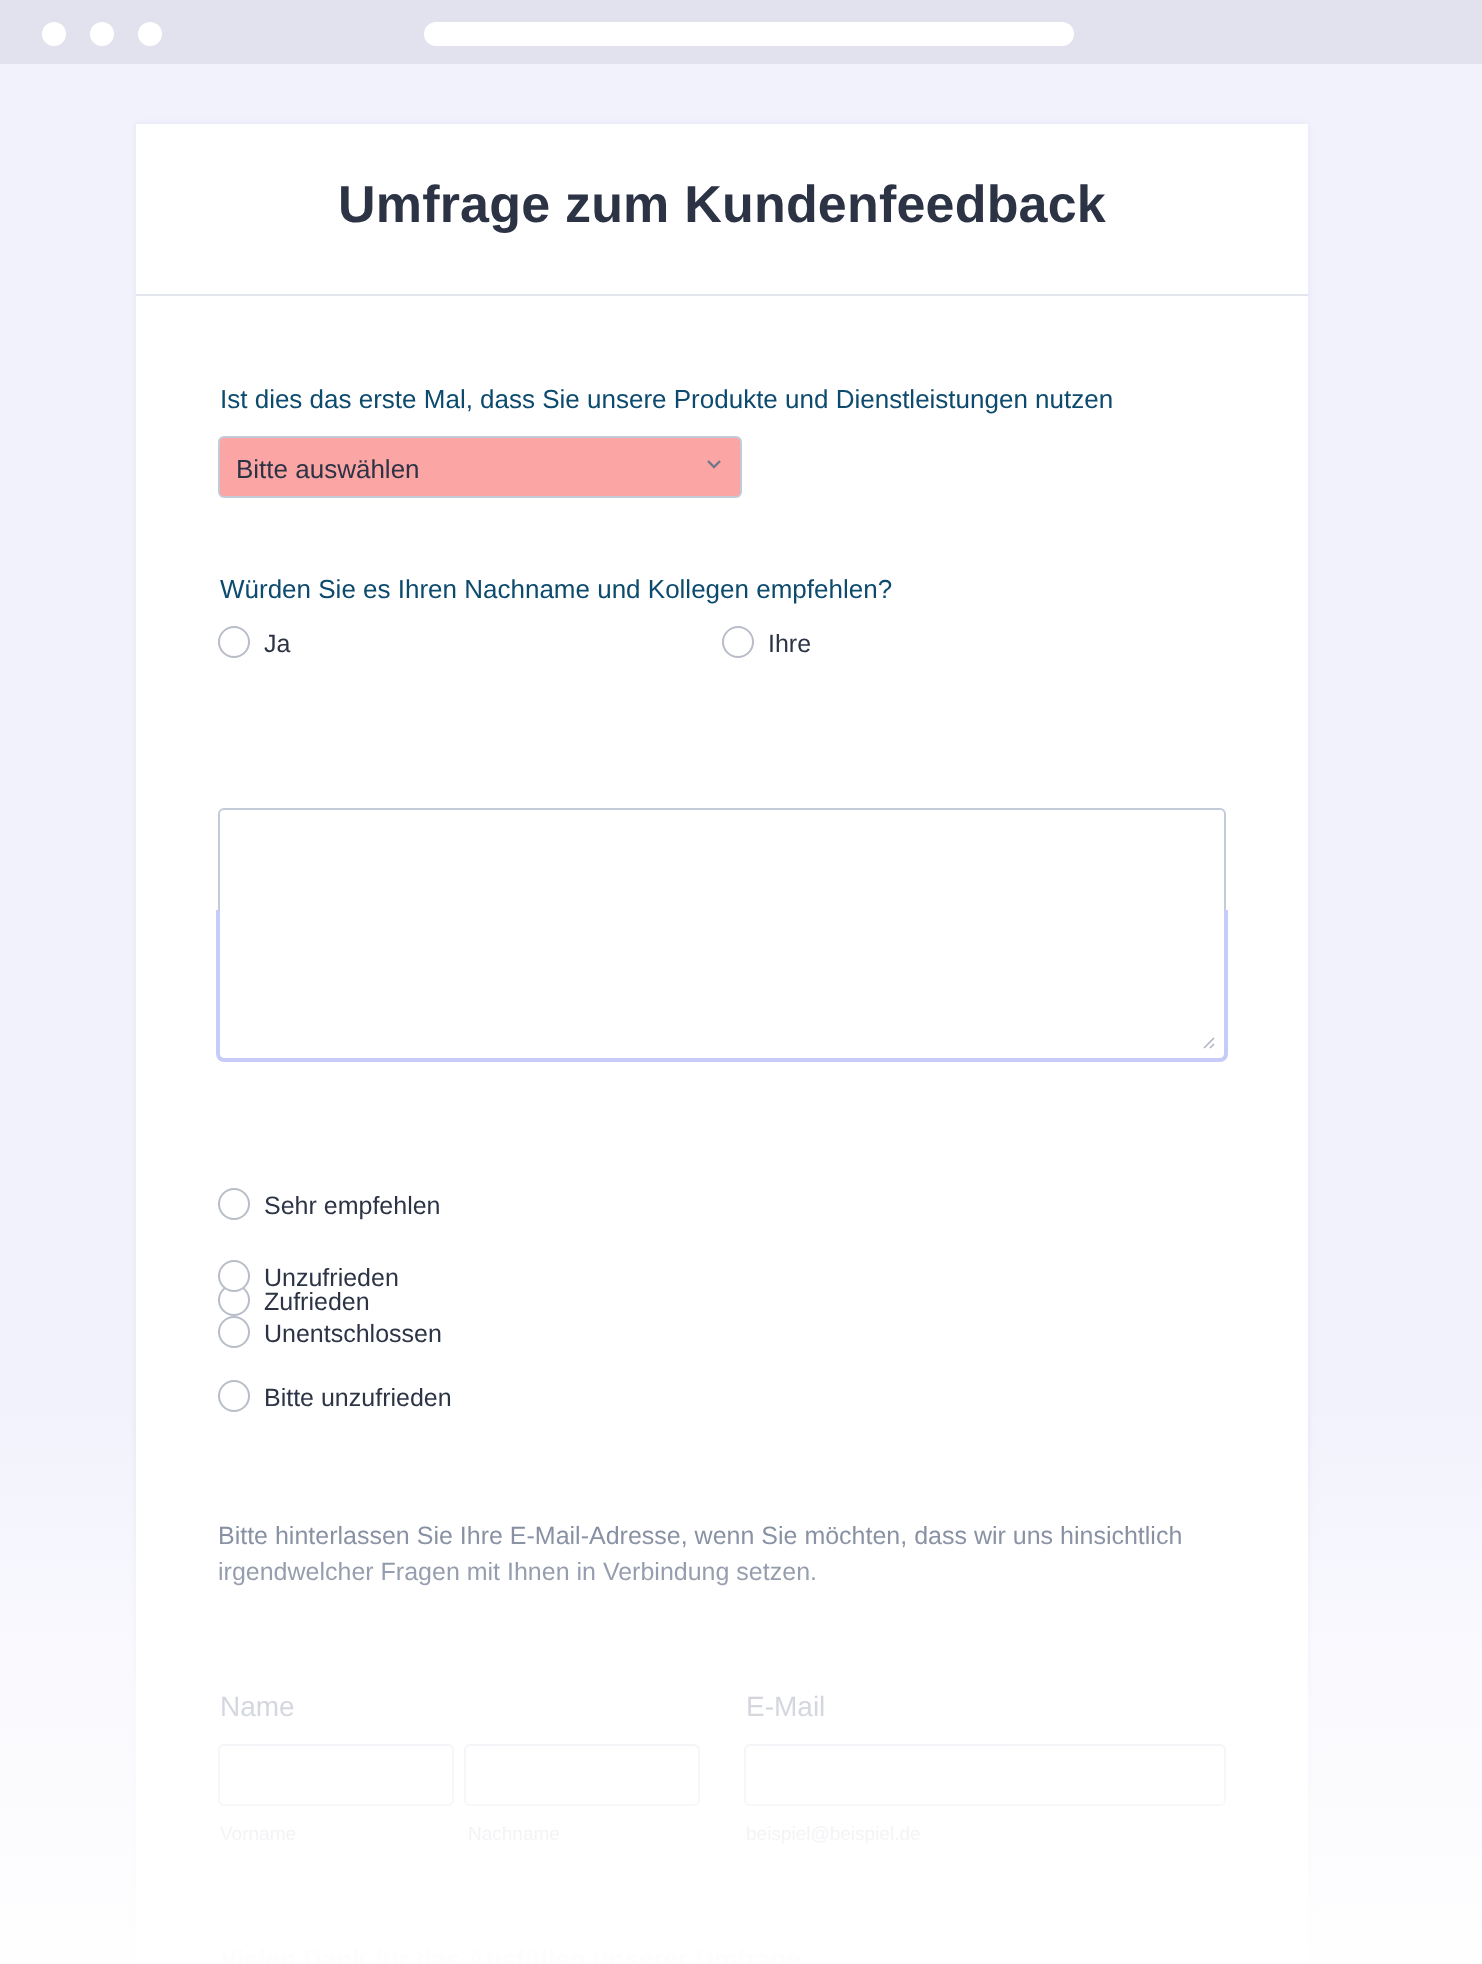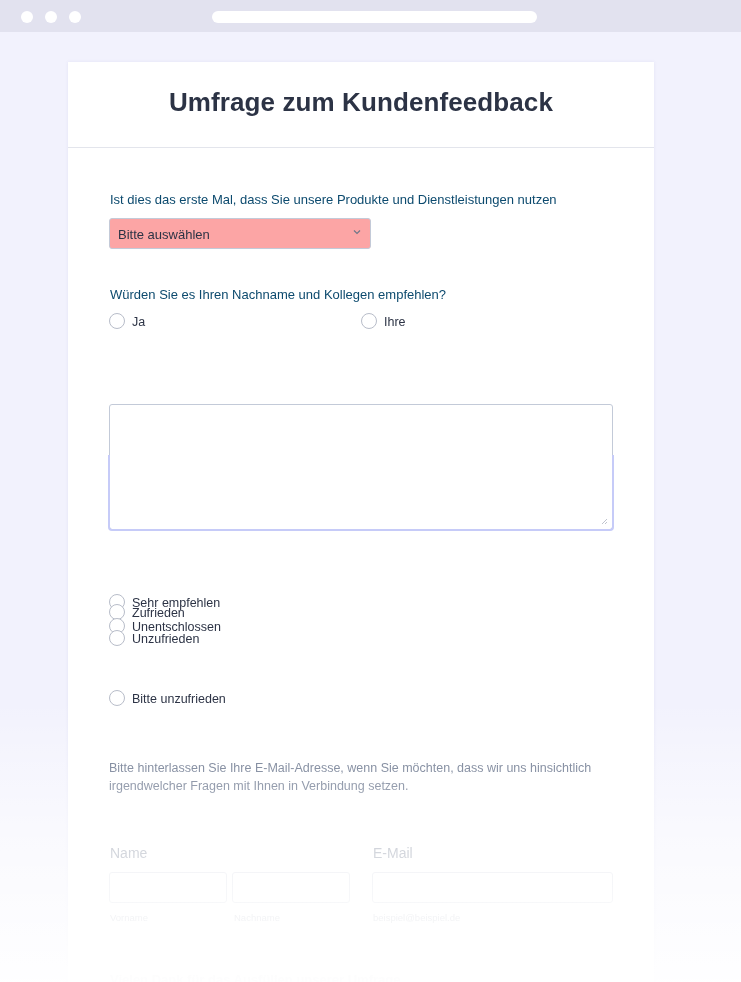--- a/index.html
+++ b/index.html
@@ -124,25 +124,25 @@
     <div class="focus-ring"></div>
     <svg class="grip" viewBox="0 0 7 7">
         <path d="M6 1 L1 6 M6 4 L4 6" stroke="#b0b5c2" stroke-width="0.8"></path>
       </svg>
   </div>
 
   <div class="radio-row" style="left:41px; top:532px">
     <span class="radio"></span>
     <span class="radio-label">Sehr empfehlen</span>
   </div>
-  <div class="radio-row" style="left:41px; top:542px">
+  <div class="radio-row" style="left:41px; top:580px">
     <span class="radio"></span>
     <span class="radio-label">Zufrieden</span>
   </div>
-  <div class="radio-row" style="left:41px; top:556px">
+  <div class="radio-row" style="left:41px; top:596px">
     <span class="radio"></span>
     <span class="radio-label">Unentschlossen</span>
   </div>
   <div class="radio-row" style="left:41px; top:568px">
     <span class="radio"></span>
     <span class="radio-label">Unzufrieden</span>
   </div>
   <div class="radio-row" style="left:41px; top:628px">
     <span class="radio"></span>
     <span class="radio-label">Bitte unzufrieden</span>

